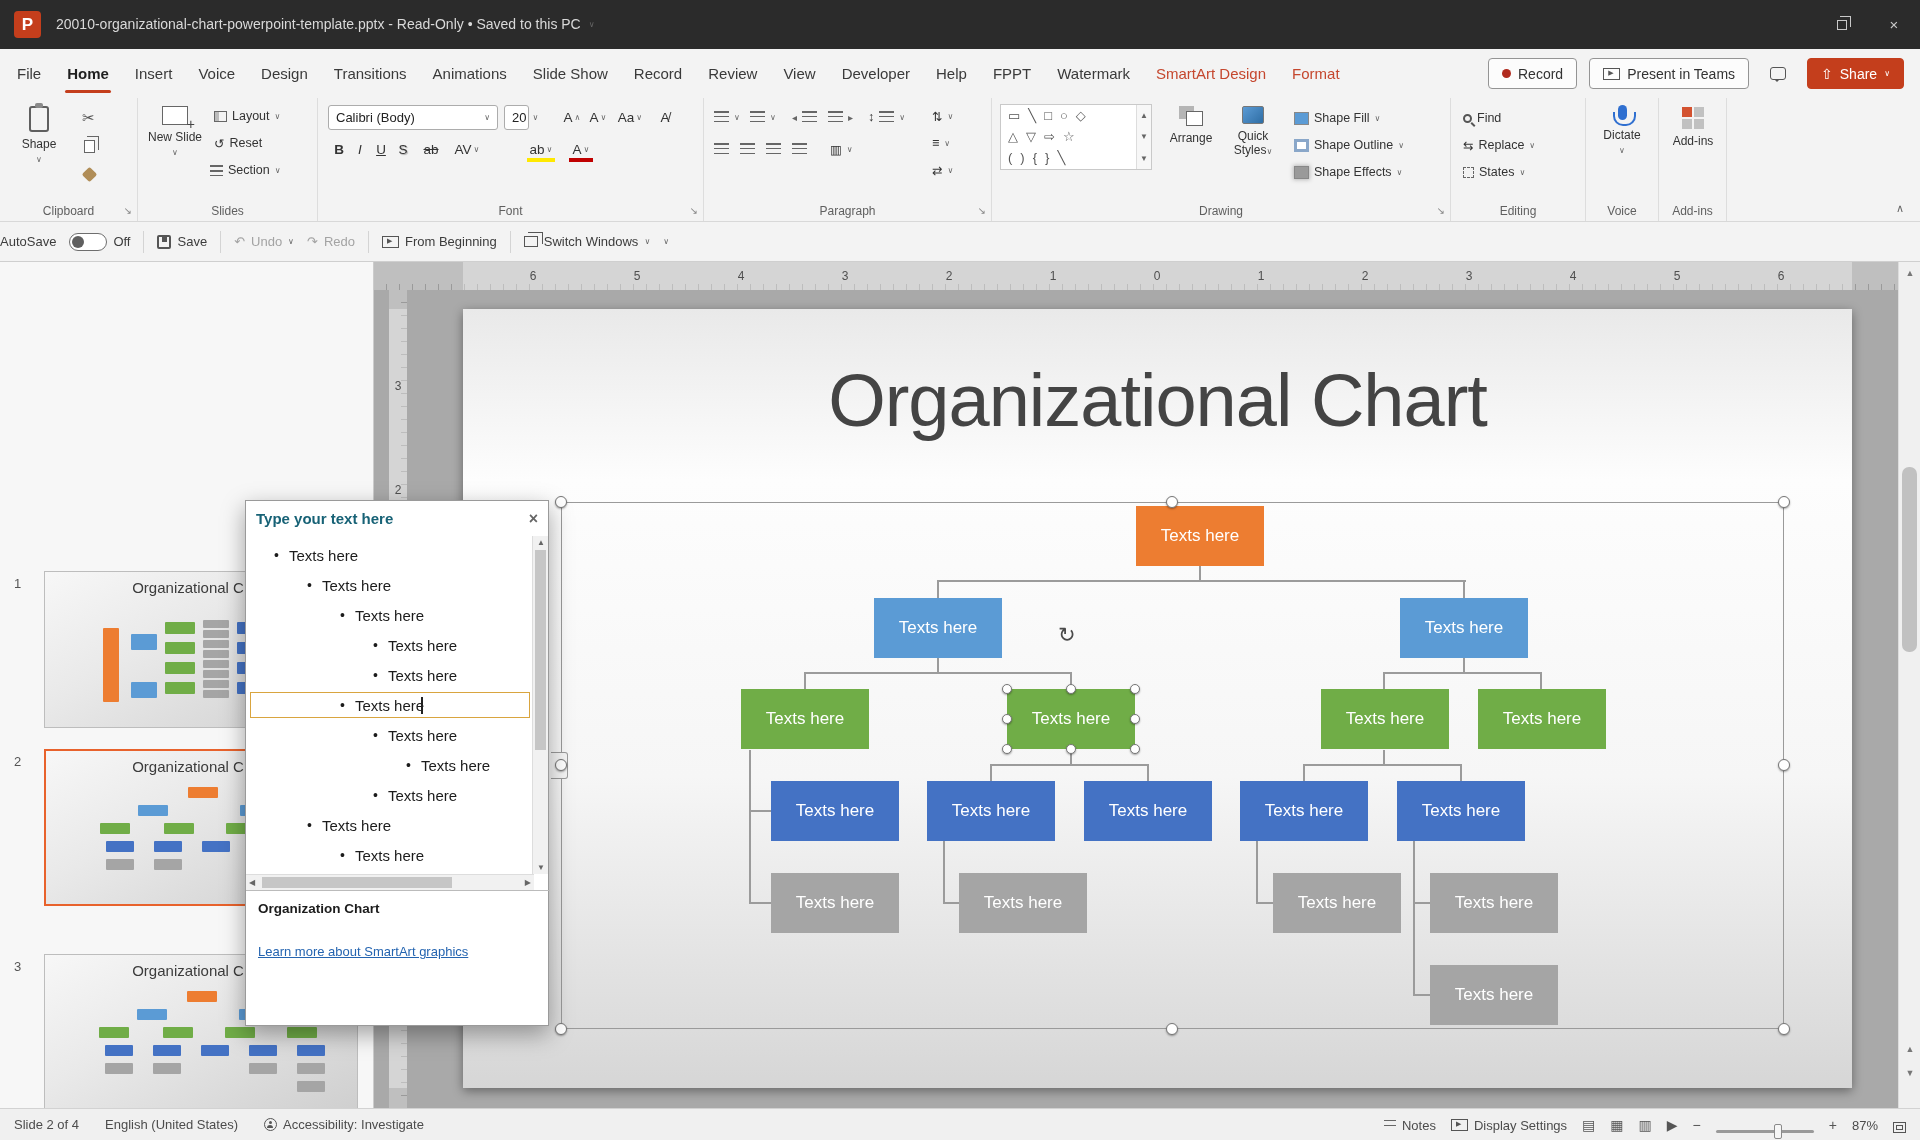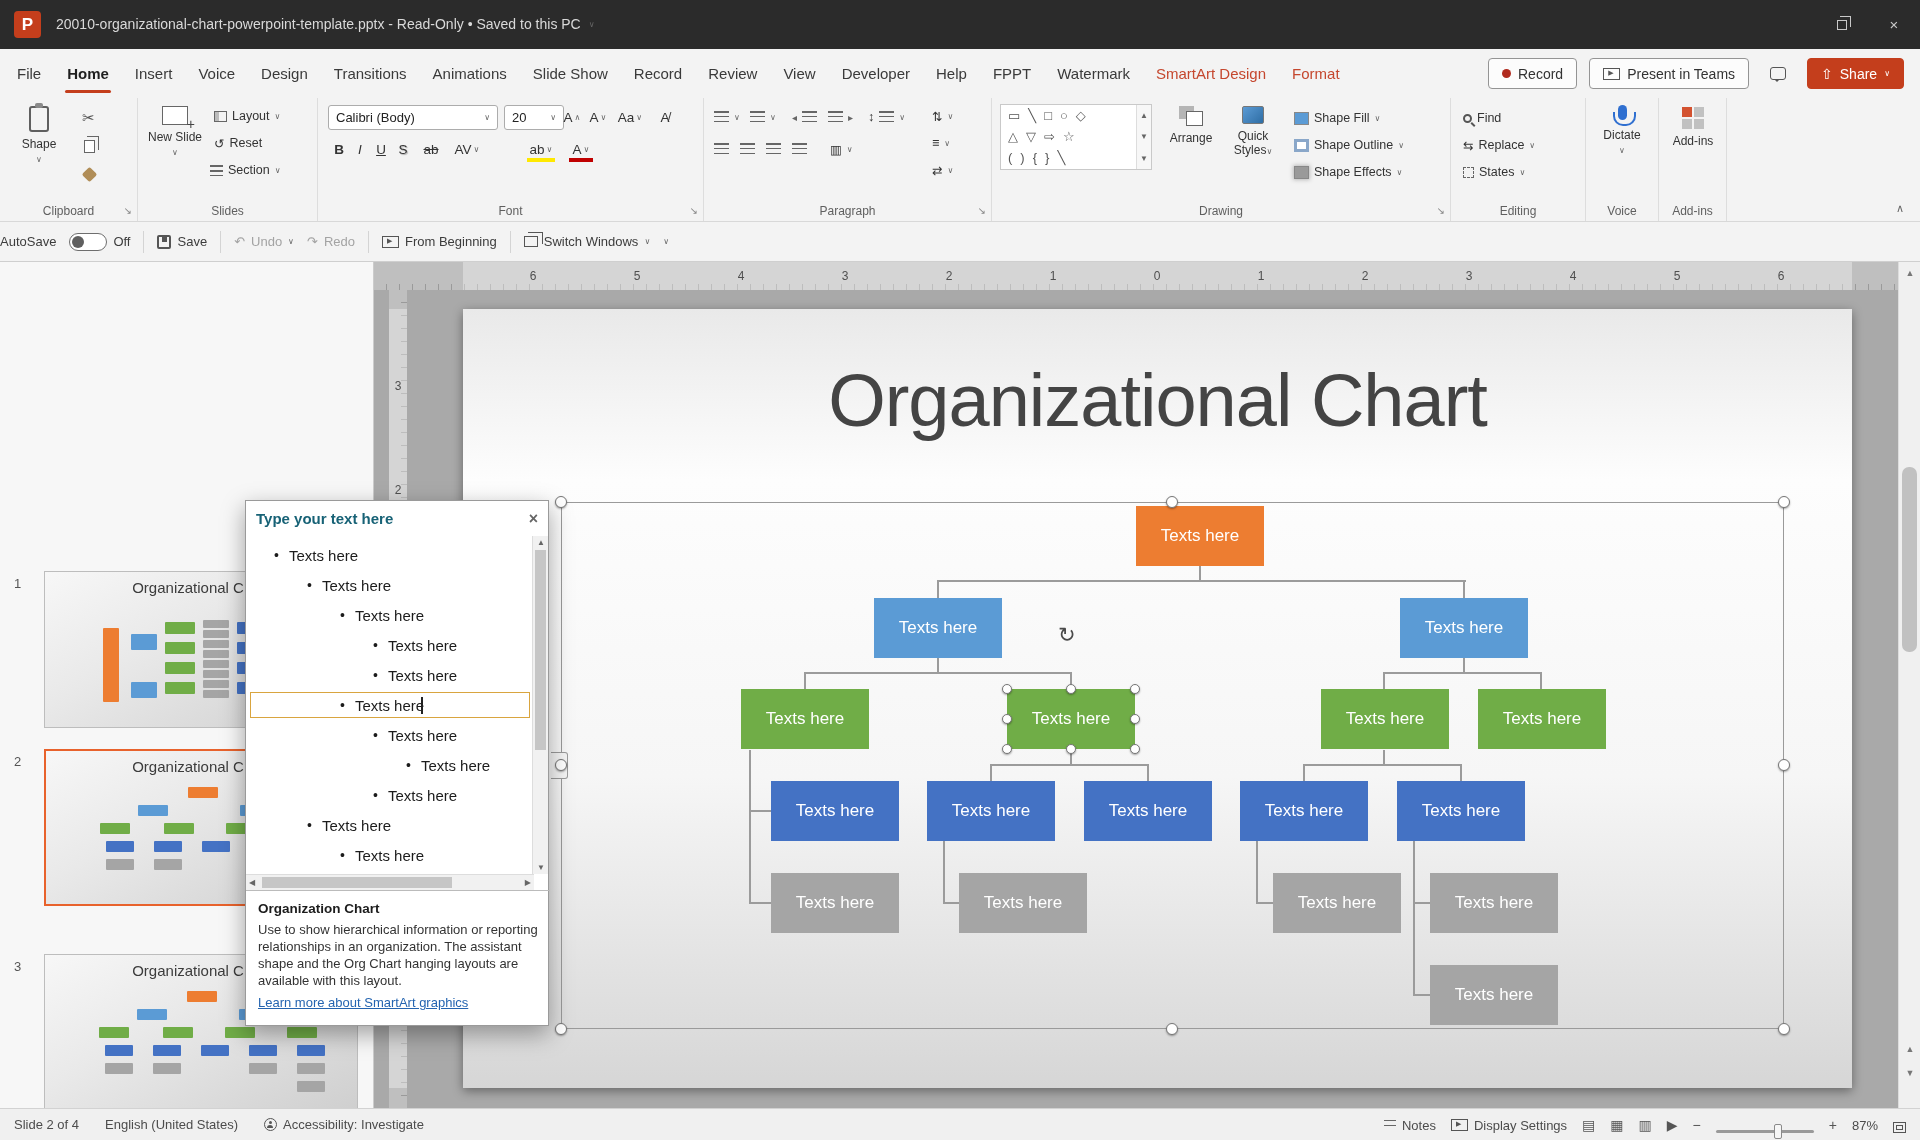--- a/index.html
+++ b/index.html
@@ -254,21 +254,21 @@
           <span class="chv">∨</span>
         </div>
       <div class="glabel">Slides</div>
     </div>
 
     <div class="rgroup" style="left:318px;width:386px">
       <div class="combo" style="left:10px;top:7px;width:170px">
           <span>Calibri (Body)</span>
           <span class="chv">∨</span>
         </div>
-      <div class="combo" style="left:186px;top:7px;width:60px">
+      <div class="combo" style="left:186px;top:7px;width:25px">
           <span>20</span>
           <span class="chv">∨</span>
         </div>
       <div class="fbtn" style="left:242px;top:7px;width:24px">A<span class="chv">∧</span></div>
       <div class="fbtn" style="left:268px;top:7px;width:24px">A<span class="chv">∨</span></div>
       <div class="fbtn" style="left:296px;top:7px;width:32px">Aa<span class="chv">∨</span></div>
       <div class="fbtn" style="left:334px;top:7px;width:26px">A̸</div>
       <div class="fbtn" style="left:12px;top:39px;width:18px;font-weight:bold">B</div>
       <div class="fbtn" style="left:34px;top:39px;width:16px;font-style:italic">I</div>
       <div class="fbtn" style="left:54px;top:39px;width:18px;text-decoration:underline">U</div>
@@ -689,21 +689,21 @@
         <div class="tp-vthumb"></div>
         <span style="position:absolute;bottom:2px;left:4px">▼</span>
       </div>
     <div class="tp-hs">
         <span style="position:absolute;left:3px;top:3px">◀</span>
         <div class="tp-hthumb"></div>
         <span style="position:absolute;right:3px;top:3px">▶</span>
       </div>
     <div class="tp-info">
       <span class="tpi-title">Organization Chart</span>
-      <span>Use to show hierarchical information or reporting relationships in an organization. The assistant shape and the Org Chart hanging layouts are available with this layout.</span><br>
+      <br>
       <span class="tp-link">Learn more about SmartArt graphics</span>
     </div>
   </div>
 
   <div class="statusbar">
     <span class="sbitem">Slide 2 of 4</span>
     <span class="sbitem">English (United States)</span>
     <span class="sbitem">
         <span class="ic-person"></span>
         <span>Accessibility: Investigate</span>

